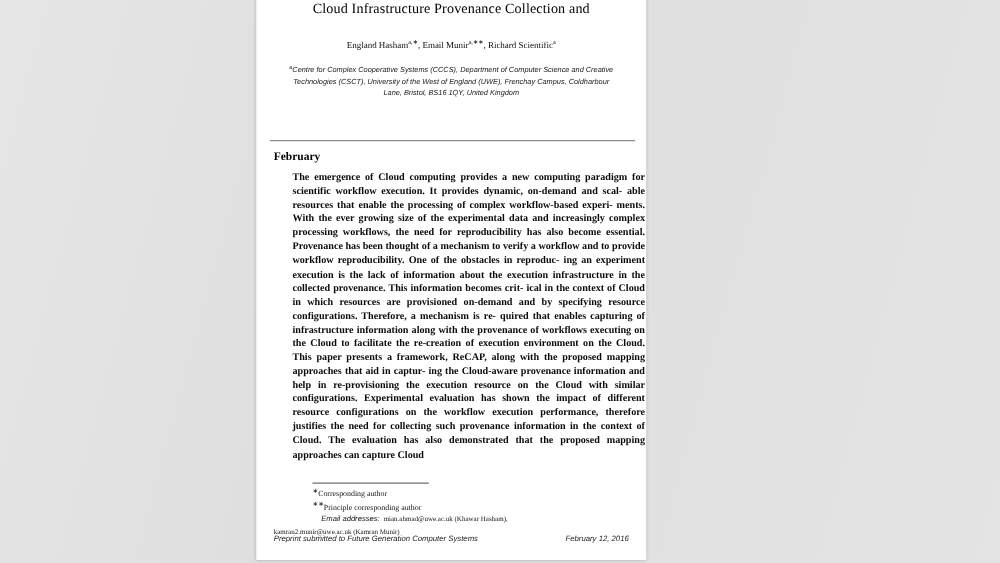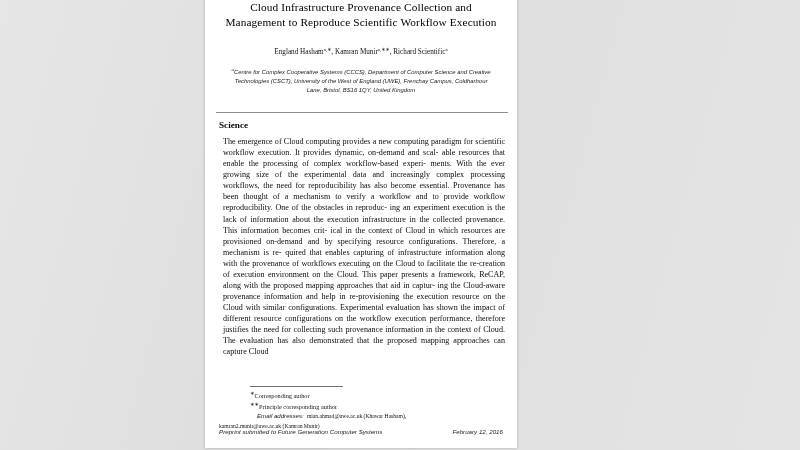--- a/index.html
+++ b/index.html
@@ -113,30 +113,31 @@
     left: 14px;
     top: 172px;
     font-family: "Liberation Serif", serif;
     font-weight: bold;
     font-size: 9.2px;
     color: #000;
   }
 
   .abstract-body {
     position: absolute;
-    left: 18px;
+    left: 29px;
     top: 188px;
     width: 282px;
     font-family: "Liberation Serif", serif;
     font-size: 8.1px;
     line-height: 11.08px;
     color: #0b0b0b;
     text-align: justify;
     text-align-last: left;
     hyphens: none;
+    font-weight: bold;
   }
 
   
   .footnote-rule {
     position: absolute;
     left: 45px;
     top: 438px;
     width: 93px;
     height: 1px;
     background: #6f6f6f;
@@ -187,33 +188,32 @@
 <div id="viewer">
 
   <div id="canvas-backdrop"></div>
 
   <div id="page-sheet">
     <div class="page-inner">
 
       <div class="title-block">
         <div class="paper-title">
           <span class="tline">Cloud Infrastructure Provenance Collection and</span>
-          <span class="tline">Management to Reproduce Scientific Workflow Execution</span>
         </div>
 
         <div class="authors">
-          <span>England Hasham</span><sup>a,∗</sup><span>, Kamran Munir</span><sup>a,∗∗</sup><span>, Richard Scientific</span><sup>a</sup>
+          <span>England Hasham</span><sup>a,∗</sup><span>, Email Munir</span><sup>a,∗∗</sup><span>, Richard Scientific</span><sup>a</sup>
         </div>
 
         <div class="affiliation"><sup>a</sup><span>Centre for Complex Cooperative Systems (CCCS), Department of Computer Science and Creative Technologies (CSCT), University of the West of England (UWE), Frenchay Campus, Coldharbour Lane, Bristol, BS16 1QY, United   Kingdom</span></div>
       </div>
 
       <div class="header-rule"></div>
 
-      <div class="abstract-heading">Science</div>
+      <div class="abstract-heading">February</div>
       <div class="abstract-body">The emergence of Cloud computing provides a new computing paradigm  for scientific workflow execution. It provides dynamic, on-demand and scal- able resources that enable the processing of complex  workflow-based experi- ments. With the ever growing size of the experimental data and increasingly complex processing workflows, the need for reproducibility has also become essential. Provenance has been thought of a mechanism to verify a workflow and to provide workflow reproducibility. One of the obstacles in reproduc- ing an experiment execution is the lack of information about the execution infrastructure in the collected provenance. This information becomes crit- ical in the context of Cloud in which resources are provisioned on-demand and by specifying resource configurations. Therefore, a mechanism is re- quired that enables capturing of infrastructure information along with the provenance of workflows executing on the Cloud to facilitate the re-creation of execution environment on the Cloud. This paper presents a framework, ReCAP,  along with the proposed mapping approaches that aid in captur-    ing the Cloud-aware provenance information and help in re-provisioning the execution resource on the Cloud with similar configurations. Experimental evaluation has shown the impact of different resource configurations on the workflow execution performance, therefore justifies the need for collecting such provenance information in the context of Cloud.  The evaluation has  also demonstrated that the proposed mapping approaches can capture   Cloud</div>
 
       <div class="footnote-rule"></div>
       <div class="footnotes">
         <span class="fn-line fn-indent"><span class="fn-star">∗</span><span>Corresponding author</span></span>
         <span class="fn-line fn-indent"><span class="fn-star">∗∗</span><span>Principle corresponding author</span></span>
         <span class="fn-line fn-indent2"><span class="fn-em">Email addresses:</span>&nbsp;&nbsp;<span class="fn-small">mian.ahmad@uwe.ac.uk (Khawar Hasham),</span></span>
         <span class="fn-line"><span class="fn-small">kamran2.munir@uwe.ac.uk (Kamran Munir)</span></span>
       </div>
 

